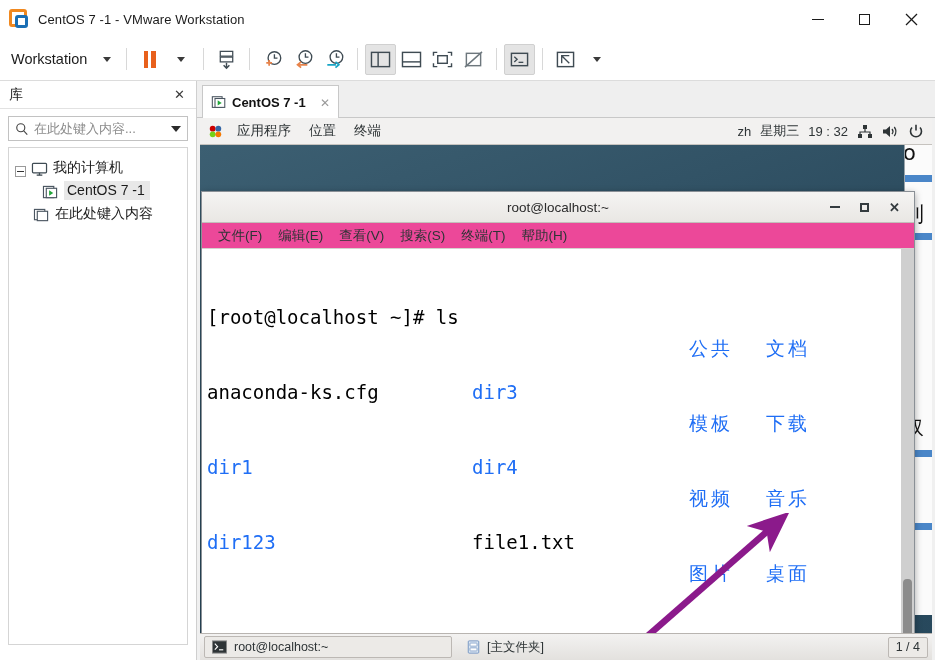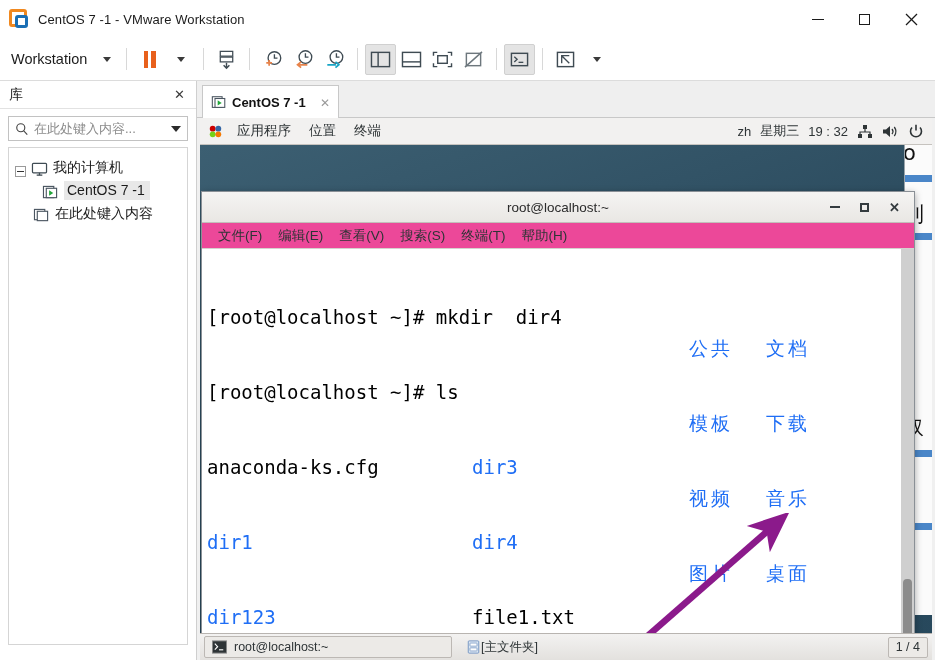--- a/index.html
+++ b/index.html
@@ -234,21 +234,21 @@
     display: flex; align-items: center; padding: 0 4px;
   }
   .task-btn {
     height: 22px; min-width: 248px; background: #eceae7;
     border: 1px solid #bcb8b4; border-radius: 2px;
     display: flex; align-items: center; gap: 7px; padding: 0 7px;
     font-size: 12.5px; color: #2e3436;
   }
   .task-ico { width: 15px; height: 14px; flex: none; }
   .task-item2 {
-    display: flex; align-items: center; padding-left: 14px;
+    display: flex; align-items: center; gap: 6px; padding-left: 14px;
     font-size: 12.5px; color: #2e3436;
   }
   .wsw {
     margin-left: auto; display: flex; align-items: center;
     border: 1px solid #bcb8b4; background: #eceae7; border-radius: 2px;
     height: 21px; padding: 0 7px; font-size: 12.5px; color: #2e3436;
   }
   .watermark {
     position: absolute; right: 6px; bottom: 16px;
     font-size: 15px; color: rgba(255,255,255,0.55);
@@ -496,21 +496,20 @@
           <div class="term-menu">
             <span>文件(F)</span>
             <span>编辑(E)</span>
             <span>查看(V)</span>
             <span>搜索(S)</span>
             <span>终端(T)</span>
             <span>帮助(H)</span>
           </div>
 
           <div class="term-body">
-            <div class="term-line"><span>[root@localhost ~]# </span><span>mkdir  dir4</span></div>
             <div class="term-line"><span>[root@localhost ~]# </span><span>ls</span></div>
             <div class="term-line"><span style="display:inline-block;width:265px">anaconda-ks.cfg</span><span class="blue">dir3</span></div>
             <div class="term-line"><span class="blue" style="display:inline-block;width:265px">dir1</span><span class="blue">dir4</span></div>
             <div class="term-line"><span class="blue" style="display:inline-block;width:265px">dir123</span><span>file1.txt</span></div>
             
             
             
 
             <div class="cjk-cols">
               <div class="r"><span style="display:inline-block;width:77px">公共</span><span>文档</span></div>

